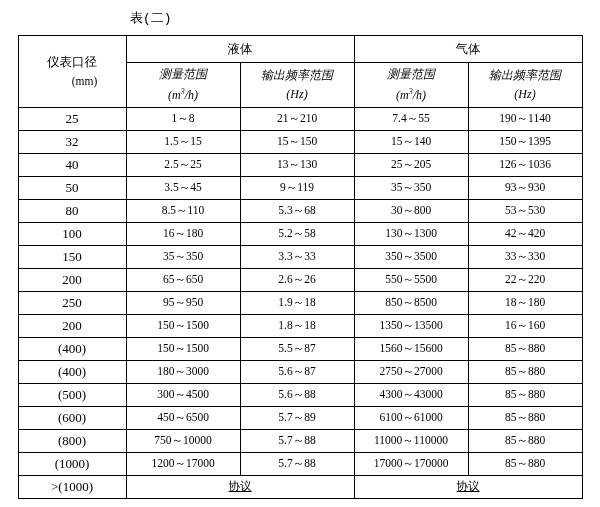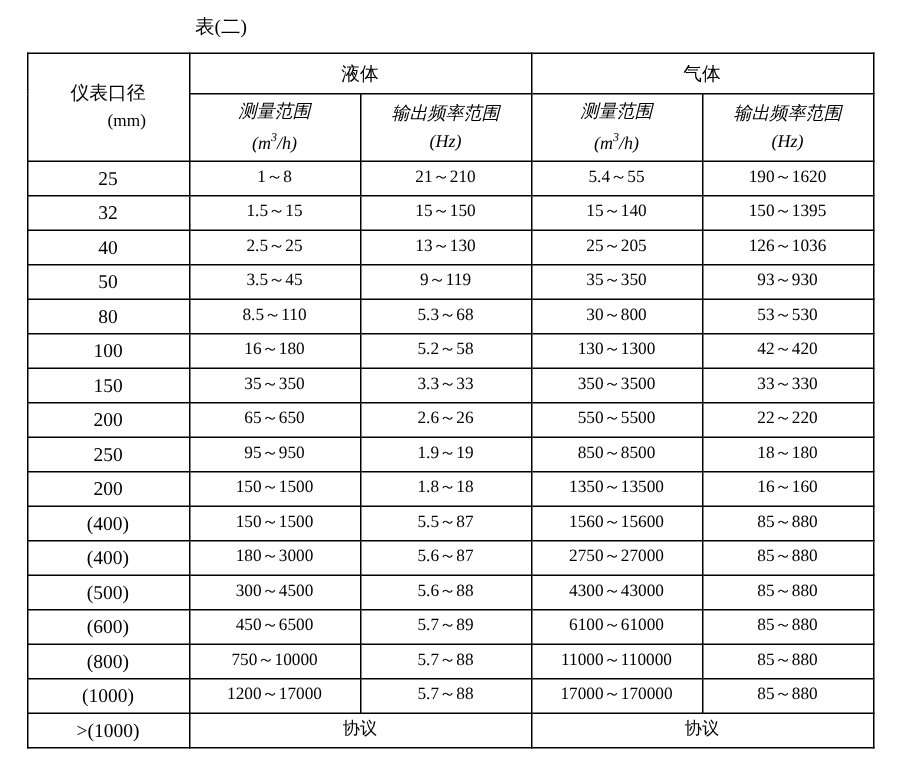--- a/index.html
+++ b/index.html
@@ -21,20 +21,21 @@
     box-sizing: border-box;
     padding: 0;
     position: relative;
   }
   .title-row {
     display: flex;
     align-items: center;
     padding: 9px 0 8px 0;
     justify-content: flex-start;
     padding-left: 130px;
+    font-family: Liberation Mono, monospace;
   }
   .title-label {
     font-size: 13px;
     white-space: nowrap;
   }
   .title-text {
     font-size: 13px;
     white-space: nowrap;
     margin-left: 22px;
   }
@@ -77,20 +78,21 @@
     height: 22px;
     font-size: 11.5px;
   }
   td.body-dn {
     height: 22px;
     font-size: 13px;
   }
   td.agreement {
     height: 22px;
     font-size: 11.5px;
+    text-decoration: underline;
   }
   .note {
     width: 564px;
     margin: 7px auto 0 auto;
     font-size: 11.5px;
     display: flex;
     align-items: baseline;
   }
   .note-label { white-space: nowrap; }
   .note-text { margin-left: 10px; white-space: nowrap; }
@@ -137,22 +139,22 @@
         <td class="hdr-sub">
           <span class="sub-line1">输出频率范围</span>
           <span class="sub-line2">(Hz)</span>
         </td>
       </tr>
 
       <tr>
         <td class="body-dn">25</td>
         <td class="body-cell">1～8</td>
         <td class="body-cell">21～210</td>
-        <td class="body-cell">5.4～55</td>
-        <td class="body-cell">190～1620</td>
+        <td class="body-cell">7.4～55</td>
+        <td class="body-cell">190～1140</td>
       </tr>
       <tr>
         <td class="body-dn">32</td>
         <td class="body-cell">1.5～15</td>
         <td class="body-cell">15～150</td>
         <td class="body-cell">15～140</td>
         <td class="body-cell">150～1395</td>
       </tr>
       <tr>
         <td class="body-dn">40</td>
@@ -192,21 +194,21 @@
       <tr>
         <td class="body-dn">200</td>
         <td class="body-cell">65～650</td>
         <td class="body-cell">2.6～26</td>
         <td class="body-cell">550～5500</td>
         <td class="body-cell">22～220</td>
       </tr>
       <tr>
         <td class="body-dn">250</td>
         <td class="body-cell">95～950</td>
-        <td class="body-cell">1.9～19</td>
+        <td class="body-cell">1.9～18</td>
         <td class="body-cell">850～8500</td>
         <td class="body-cell">18～180</td>
       </tr>
       <tr>
         <td class="body-dn">200</td>
         <td class="body-cell">150～1500</td>
         <td class="body-cell">1.8～18</td>
         <td class="body-cell">1350～13500</td>
         <td class="body-cell">16～160</td>
       </tr>

